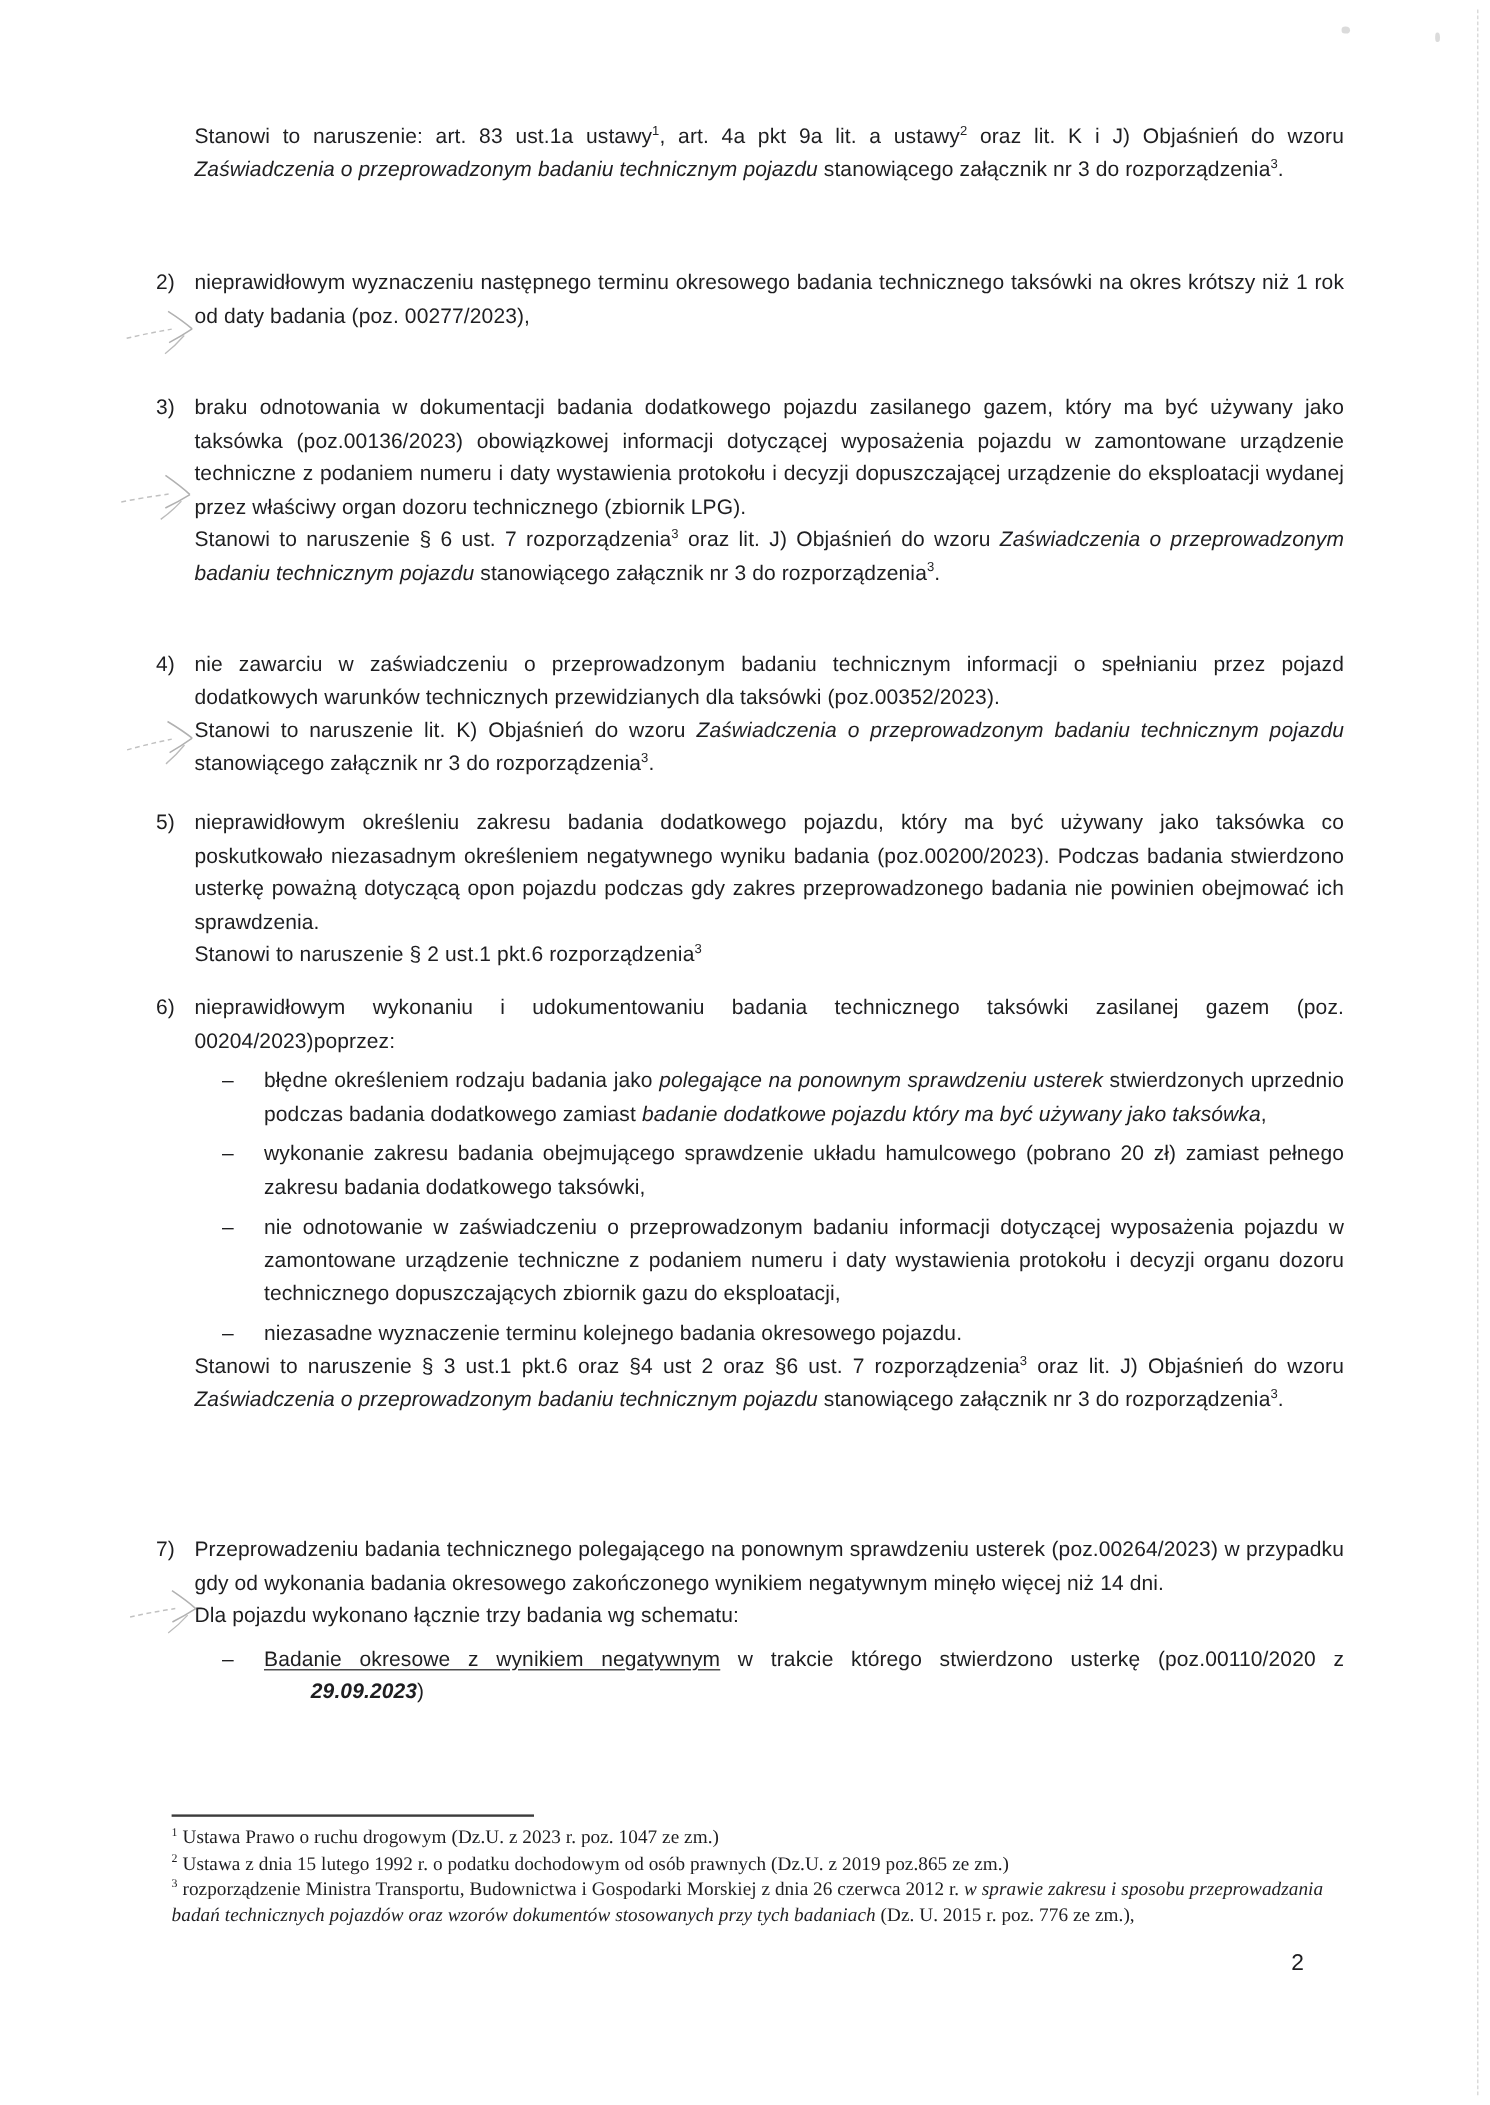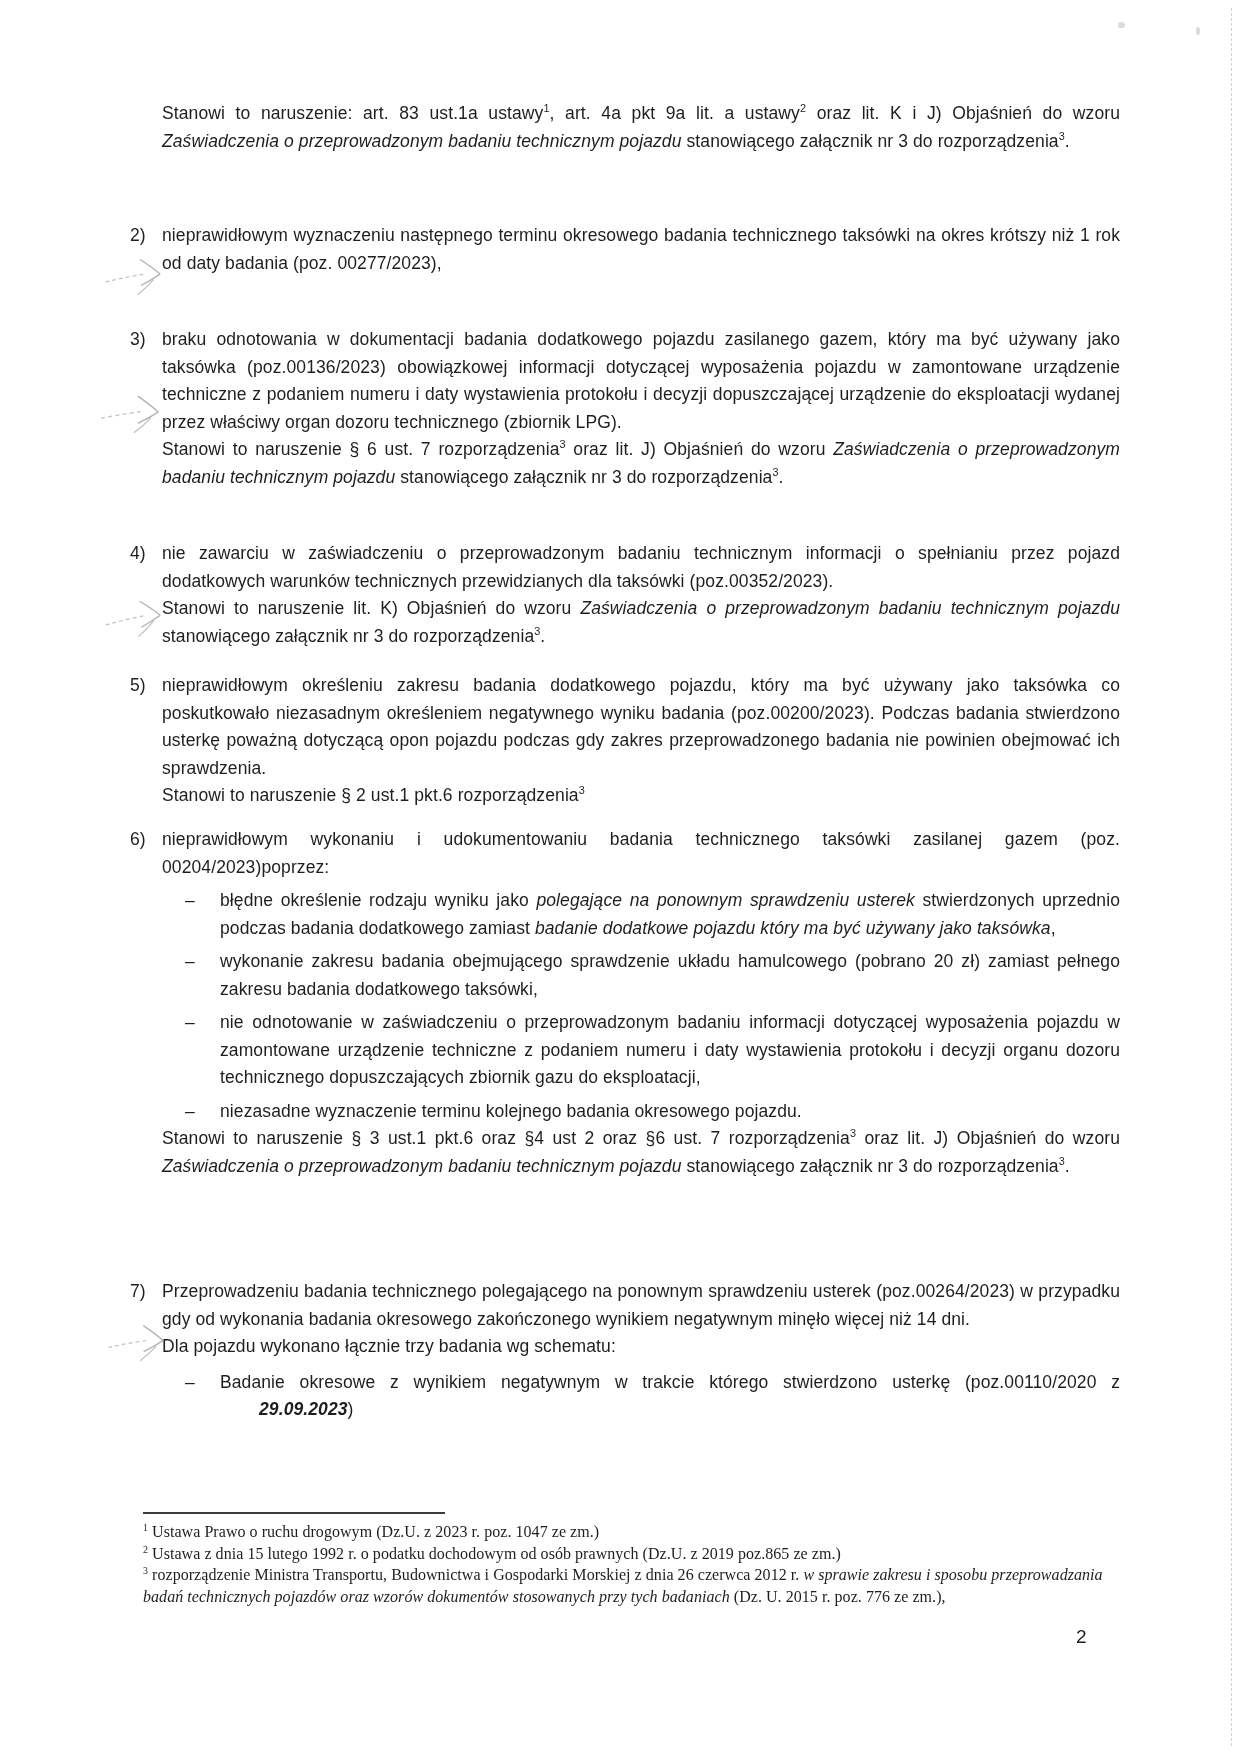--- a/index.html
+++ b/index.html
@@ -21,21 +21,21 @@
   .num  { flex: 0 0 32px; }
   .body { flex: 1 1 auto; min-width: 0; }
   .body p { margin: 0; text-align: justify; }
   .sub { display: flex; margin-left: 23px; margin-top: 6px; }
   .dash { flex: 0 0 35px; }
   .sub p { flex: 1 1 auto; margin: 0; text-align: justify; }
   .closing { margin-top: 0; }
   sup { font-size: 0.62em; vertical-align: super; line-height: 0; }
   .r-i  { font-style: italic; }
   .r-bi { font-weight: 700; font-style: italic; margin-left: 39px; }
-  .r-u  { text-underline-offset: 3px; }
+  .r-u  { text-decoration: underline; text-underline-offset: 3px; }
   .fn-divider {
     position: absolute; left: 143px; top: 1512px; width: 302px;
     border-top: 2px solid #3c3c3c; height: 0;
   }
   .footnotes {
     position: absolute; left: 143px; top: 1521px; width: 975px;
     font-size: 16px; line-height: 21.5px; letter-spacing: 0.05px;
   }
   .footnotes p { margin: 0; font-family: Liberation Serif, serif; }
   .page-num { position: absolute; left: 1076px; top: 1626px; font-size: 19px; }
@@ -89,21 +89,21 @@
       <p><span>Stanowi to naruszenie § 2 ust.1 pkt.6 rozporządzenia</span><sup>3</sup></p>
     </div>
   </div>
 
   <div class="item textblock" style="top:826px">
     <div class="num">6)</div>
     <div class="body">
       <p><span>nieprawidłowym wykonaniu i udokumentowaniu badania technicznego taksówki zasilanej gazem (poz. 00204/2023)poprzez:</span></p>
       <div class="sub">
         <div class="dash">–</div>
-        <p><span>błędne określenie rodzaju wyniku jako </span><span class="r-i">polegające na ponownym sprawdzeniu usterek</span><span> stwierdzonych uprzednio podczas badania dodatkowego zamiast </span><span class="r-i">badanie dodatkowe pojazdu który ma być używany jako taksówka</span><span>,</span></p>
+        <p><span>błędne określeniem rodzaju badania jako </span><span class="r-i">polegające na ponownym sprawdzeniu usterek</span><span> stwierdzonych uprzednio podczas badania dodatkowego zamiast </span><span class="r-i">badanie dodatkowe pojazdu który ma być używany jako taksówka</span><span>,</span></p>
       </div>
       <div class="sub">
         <div class="dash">–</div>
         <p><span>wykonanie zakresu badania obejmującego sprawdzenie układu hamulcowego (pobrano 20 zł) zamiast pełnego zakresu badania dodatkowego taksówki,</span></p>
       </div>
       <div class="sub">
         <div class="dash">–</div>
         <p><span>nie odnotowanie w zaświadczeniu o przeprowadzonym badaniu informacji dotyczącej wyposażenia pojazdu w zamontowane urządzenie techniczne z podaniem numeru i daty wystawienia protokołu i decyzji organu dozoru technicznego dopuszczających zbiornik gazu do eksploatacji,</span></p>
       </div>
       <div class="sub">

